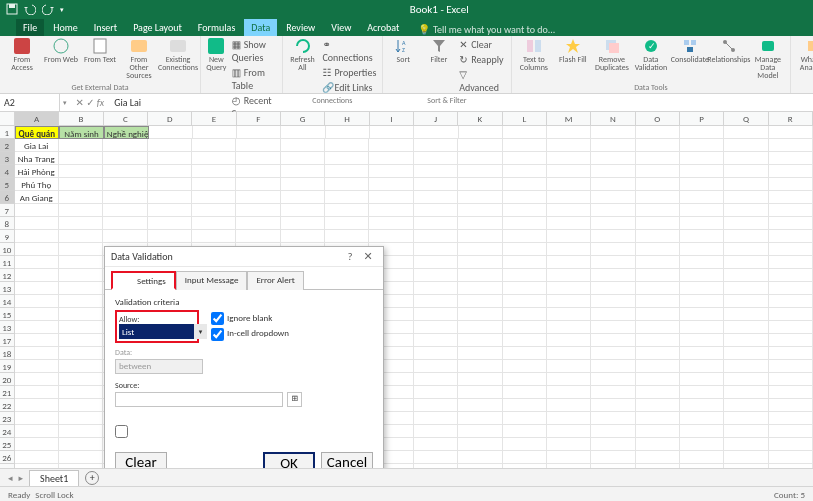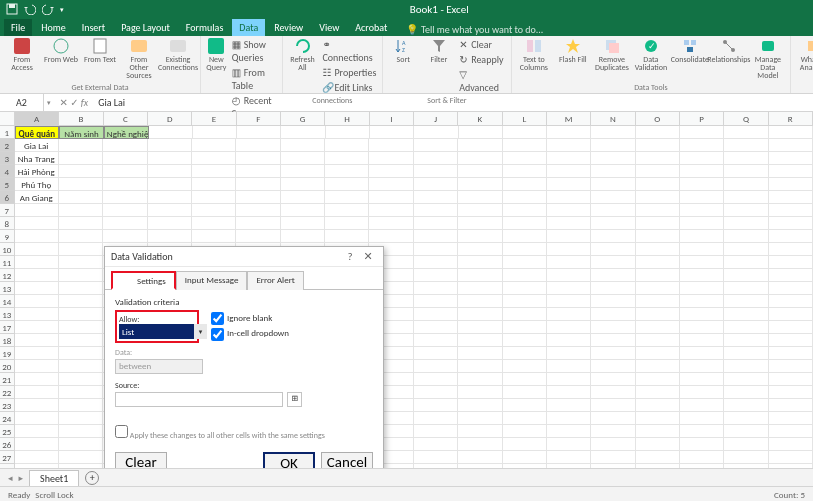--- a/index.html
+++ b/index.html
@@ -6,41 +6,41 @@
 body { background: #fff; font-size: 11px; color: #333; width: 813px; height: 501px; overflow: hidden; position: relative; }
 
 
 .titlebar { height: 18px; background: #127245; display: flex; align-items: center; color: #fff; font-size: 10px; }
 .qat { display: flex; gap: 6px; padding: 0 6px; align-items: center; }
 .qat .icon { width: 12px; height: 12px; opacity: .9; }
 .title-center { flex: 1; text-align: center; font-size: 11px; }
 .title-right { display: flex; gap: 4px; padding-right: 4px; }
 
 
-.ribbon-tabs { height: 18px; background: #127245; display: flex; align-items: flex-end; color: #fff; font-size: 10px; padding-left: 4px; gap: 2px; }
+.ribbon-tabs { height: 18px; background: #127245; display: flex; align-items: flex-end; color: #fff; font-size: 10px; padding-left: 16px; gap: 2px; }
 .ribbon-tabs .tab { padding: 2px 7px; cursor: pointer; }
 .ribbon-tabs .tab.file { background: #0b5a36; }
 .ribbon-tabs .tab.active { background: #7dd3fc; color: #127245; }
 .ribbon-tabs .tell { opacity: .8; padding-left: 10px; }
 
 
 .ribbon { height: 58px; background: #f3f3f3; border-bottom: 1px solid #d4d4d4; display: flex; font-size: 9px; color: #5a5a5a; }
 .group { border-right: 1px solid #e1e1e1; padding: 2px 5px 0; display: flex; flex-direction: column; }
 .group-items { display: flex; gap: 5px; flex: 1; align-items: flex-start; }
 .group-label { text-align: center; font-size: 8px; color: #777; padding: 1px 0; }
 .big-btn { display: flex; flex-direction: column; align-items: center; width: 34px; gap: 1px; cursor: pointer; }
 .big-btn .ic { width: 16px; height: 16px; }
 .big-btn .lbl { font-size: 8px; text-align: center; line-height: 1; }
 .mini-list { display: flex; flex-direction: column; gap: 2px; font-size: 10px; }
 .mini-list span { cursor: pointer; }
 .mini-list .ic-sm { width: 10px; height: 10px; display: inline-block; margin-right: 2px; }
 
 
 .formula-bar { height: 18px; border-bottom: 1px solid #d4d4d4; display: flex; align-items: center; font-size: 10px; }
-.name-box { width: 44px; padding: 0 16px; border-right: 1px solid #d4d4d4; height: 100%; display: flex; align-items: center; }
+.name-box { width: 60px; padding: 0 4px; border-right: 1px solid #d4d4d4; height: 100%; display: flex; align-items: center; }
 .fx-sep { padding: 0 6px; color: #888; }
 .formula-input { flex: 1; padding: 0 4px; }
 
 
 .grid-area { position: relative; height: 372px; background: #fff; overflow: hidden; }
 .col-headers { display: flex; position: absolute; top: 0; left: 0; right: 0; height: 14px; background: #f8f9f9; border-bottom: 1px solid #d4d4d4; }
 .corner { width: 22px; border-right: 1px solid #d4d4d4; }
 .col-h { width: 66px; text-align: center; font-size: 9px; color: #555; border-right: 1px solid #d4d4d4; line-height: 14px; }
 .col-h.sel { background: #d2d2d2; }
 .rows { position: absolute; top: 14px; left: 0; right: 0; bottom: 0; }
@@ -611,20 +611,41 @@
         <div class="cell"></div>
         <div class="cell"></div>
         <div class="cell"></div>
         <div class="cell"></div>
         <div class="cell"></div>
         <div class="cell"></div>
         <div class="cell"></div>
         <div class="cell"></div>
       </div>
       <div class="row">
+        <div class="row-h">15</div>
+        <div class="cell"></div>
+        <div class="cell"></div>
+        <div class="cell"></div>
+        <div class="cell"></div>
+        <div class="cell"></div>
+        <div class="cell"></div>
+        <div class="cell"></div>
+        <div class="cell"></div>
+        <div class="cell"></div>
+        <div class="cell"></div>
+        <div class="cell"></div>
+        <div class="cell"></div>
+        <div class="cell"></div>
+        <div class="cell"></div>
+        <div class="cell"></div>
+        <div class="cell"></div>
+        <div class="cell"></div>
+        <div class="cell"></div>
+      </div>
+      <div class="row">
         <div class="row-h">13</div>
         <div class="cell"></div>
         <div class="cell"></div>
         <div class="cell"></div>
         <div class="cell"></div>
         <div class="cell"></div>
         <div class="cell"></div>
         <div class="cell"></div>
         <div class="cell"></div>
         <div class="cell"></div>
@@ -918,21 +939,21 @@
           <div class="data-select">between</div>
         </div>
         <div class="rhs">
           <div class="chk-row"><input type="checkbox" checked="" style=""><span>Ignore blank</span></div>
           <div class="chk-row"><input type="checkbox" checked="" style=""><span>In-cell dropdown</span></div>
         </div>
       </div>
       <div style="font-size:8px;margin-top:6px;">Source:</div>
       <input class="source-input" style="">
       <span class="range-btn">⊞</span>
-      <div class="apply-row"><input type="checkbox" style=""> <span>Apply these changes to all other cells with the same settings</span></div>
+      <div class="apply-row"><input type="checkbox" style=""> </div>
     </div>
     <div class="dlg-buttons">
       <button class="dlg-btn left">Clear All</button>
       <button class="dlg-btn primary">OK</button>
       <button class="dlg-btn">Cancel</button>
     </div>
   </div>
 </div>
 
 <div class="sheet-tabs">

